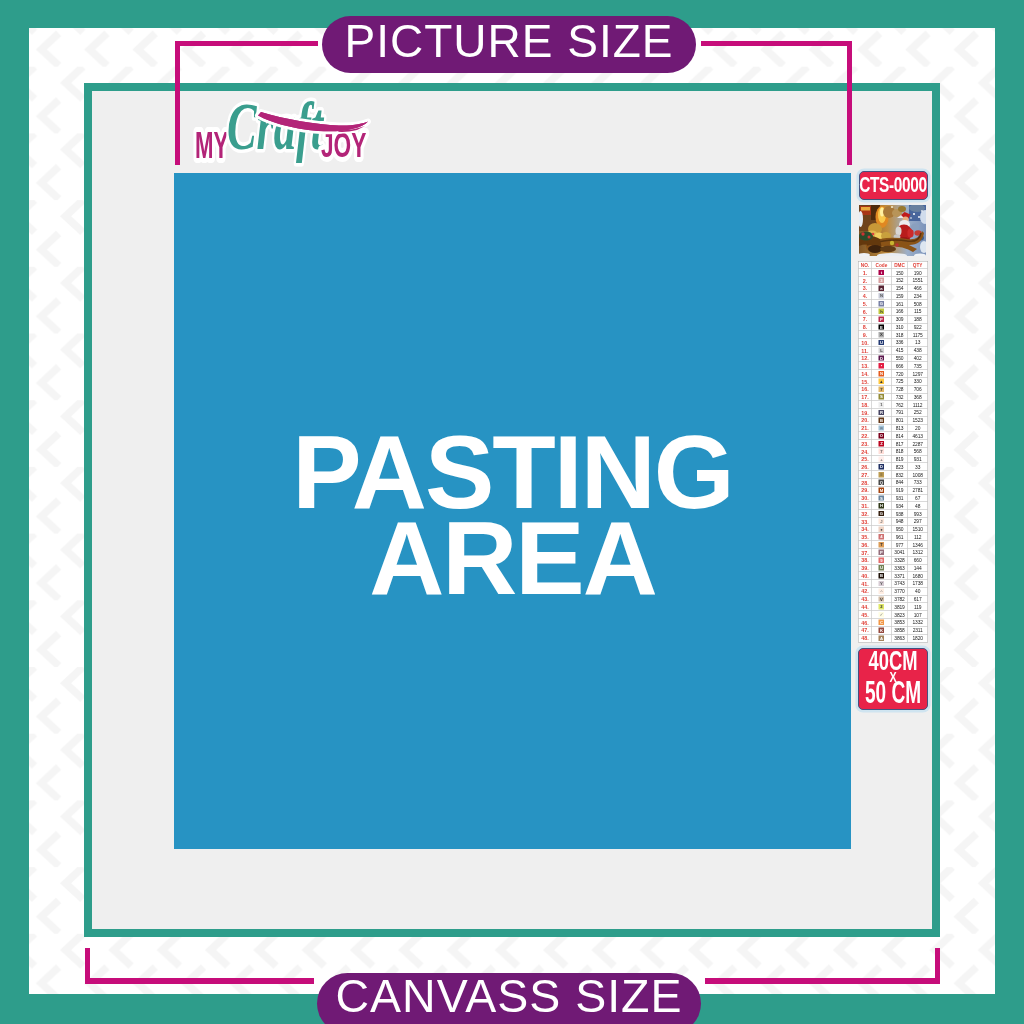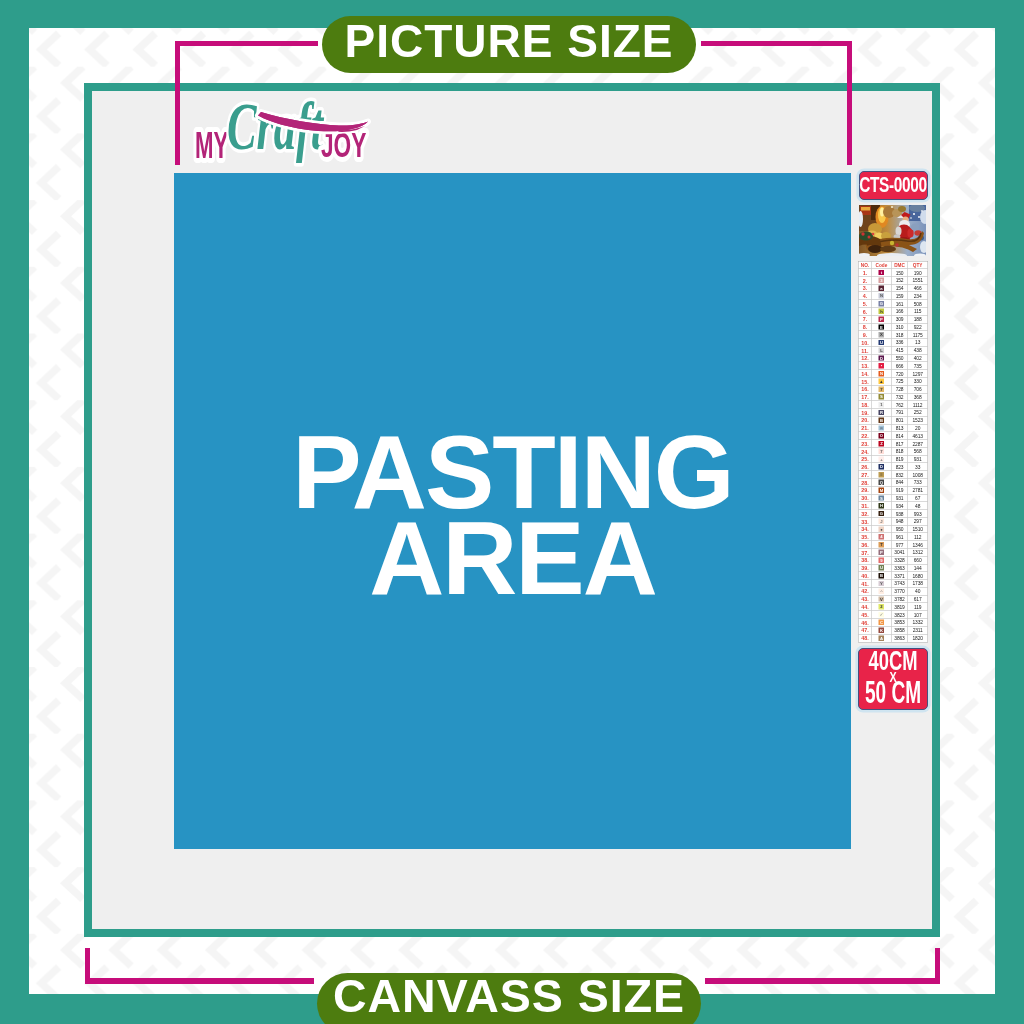--- a/index.html
+++ b/index.html
@@ -8,21 +8,21 @@
 .chev { position:absolute; left:0; top:0; }
 .outer { position:absolute; inset:0; border:solid #2e9d8b; border-width:28px 29px 30px 29px; }
 .frame { position:absolute; left:84px; top:83px; width:856px; height:854px; border:8px solid #2e9d8b; background:#efefef; }
 .blue { position:absolute; left:174px; top:173px; width:677px; height:676px; background:#2793c3; }
 .pasting { position:absolute; left:0; width:677px; text-align:center; color:#fff; font-weight:bold; font-size:104px; letter-spacing:-2px; line-height:86px; top:256px; }
 .logo { position:absolute; left:191px; top:96px; }
 .btl { position:absolute; left:174.5px; top:41px; width:143px; height:124px; border-top:5.8px solid #c60d7a; border-left:5.9px solid #c60d7a; }
 .btr { position:absolute; left:701px; top:41px; width:151px; height:124px; border-top:5.8px solid #c60d7a; border-right:5.9px solid #c60d7a; }
 .bbl { position:absolute; left:84.5px; top:948px; width:229px; height:36px; border-bottom:6px solid #c60d7a; border-left:5px solid #c60d7a; }
 .bbr { position:absolute; left:705px; top:948px; width:235px; height:36px; border-bottom:6px solid #c60d7a; border-right:5.2px solid #c60d7a; }
-.pill { position:absolute; background:#4d7c0f; border-radius:31px; color:#fff; font-weight:bold; text-align:center; }
+.pill { position:absolute; background:#701a75; border-radius:31px; color:#fff; font-weight:normal; text-align:center; }
 .pill1 { left:322px; top:16px; width:374px; height:57px; font-size:46px; line-height:50px; letter-spacing:1px; }
 .pill2 { left:317px; top:973px; width:384px; height:61px; font-size:46.5px; line-height:47px; letter-spacing:1px; }
 .rlabel { position:absolute; background:#e82349; border:1.6px solid #44517e; border-radius:5px; box-shadow:0 0 0 2.6px #cfe4f0; color:#fff; font-weight:bold; text-align:center; }
 .cts { left:858.5px; top:170.5px; width:69.5px; height:29px; font-size:21.5px; white-space:nowrap; }
 .cts span { position:absolute; left:50%; top:50%; transform:translate(-50%,-50%) scaleX(0.72); letter-spacing:-0.5px; }
 .size { left:858px; top:647.5px; width:69.5px; height:62.5px; white-space:nowrap; }
 .size .sl { position:absolute; left:50%; transform:translateX(-50%) scaleX(0.72); }
 .size .l1 { top:0.5px; font-size:28.5px; line-height:23px; transform:translateX(-50%) scaleX(0.645); }
 .size .l2 { top:21px; font-size:15px; line-height:14px; }
 .size .l3 { top:32.5px; font-size:31px; line-height:24px; transform:translateX(-50%) scaleX(0.615); }

